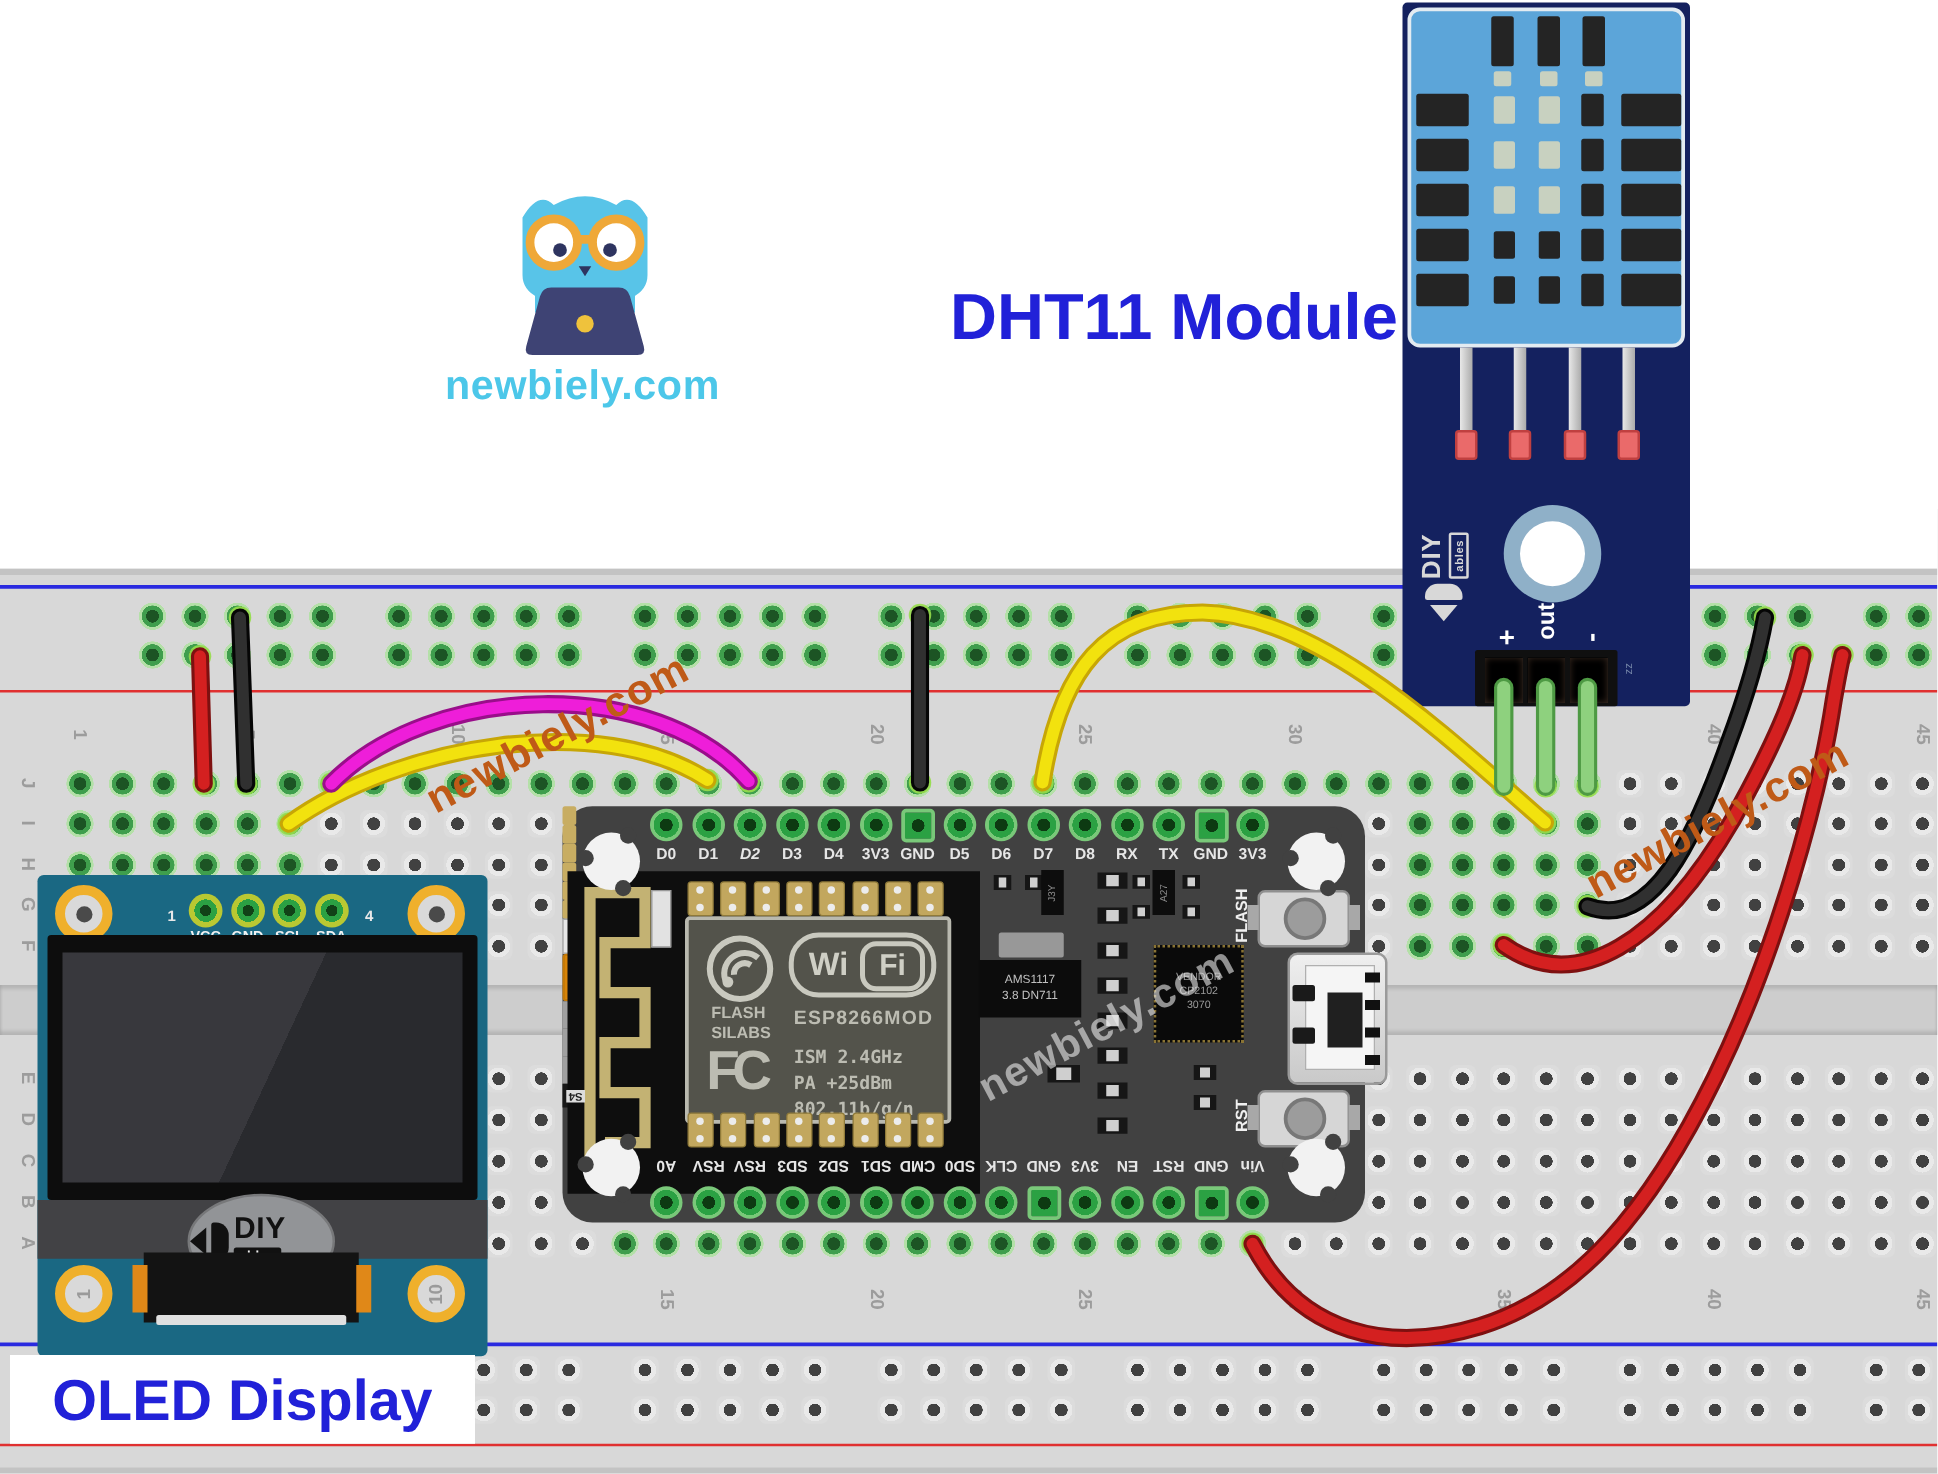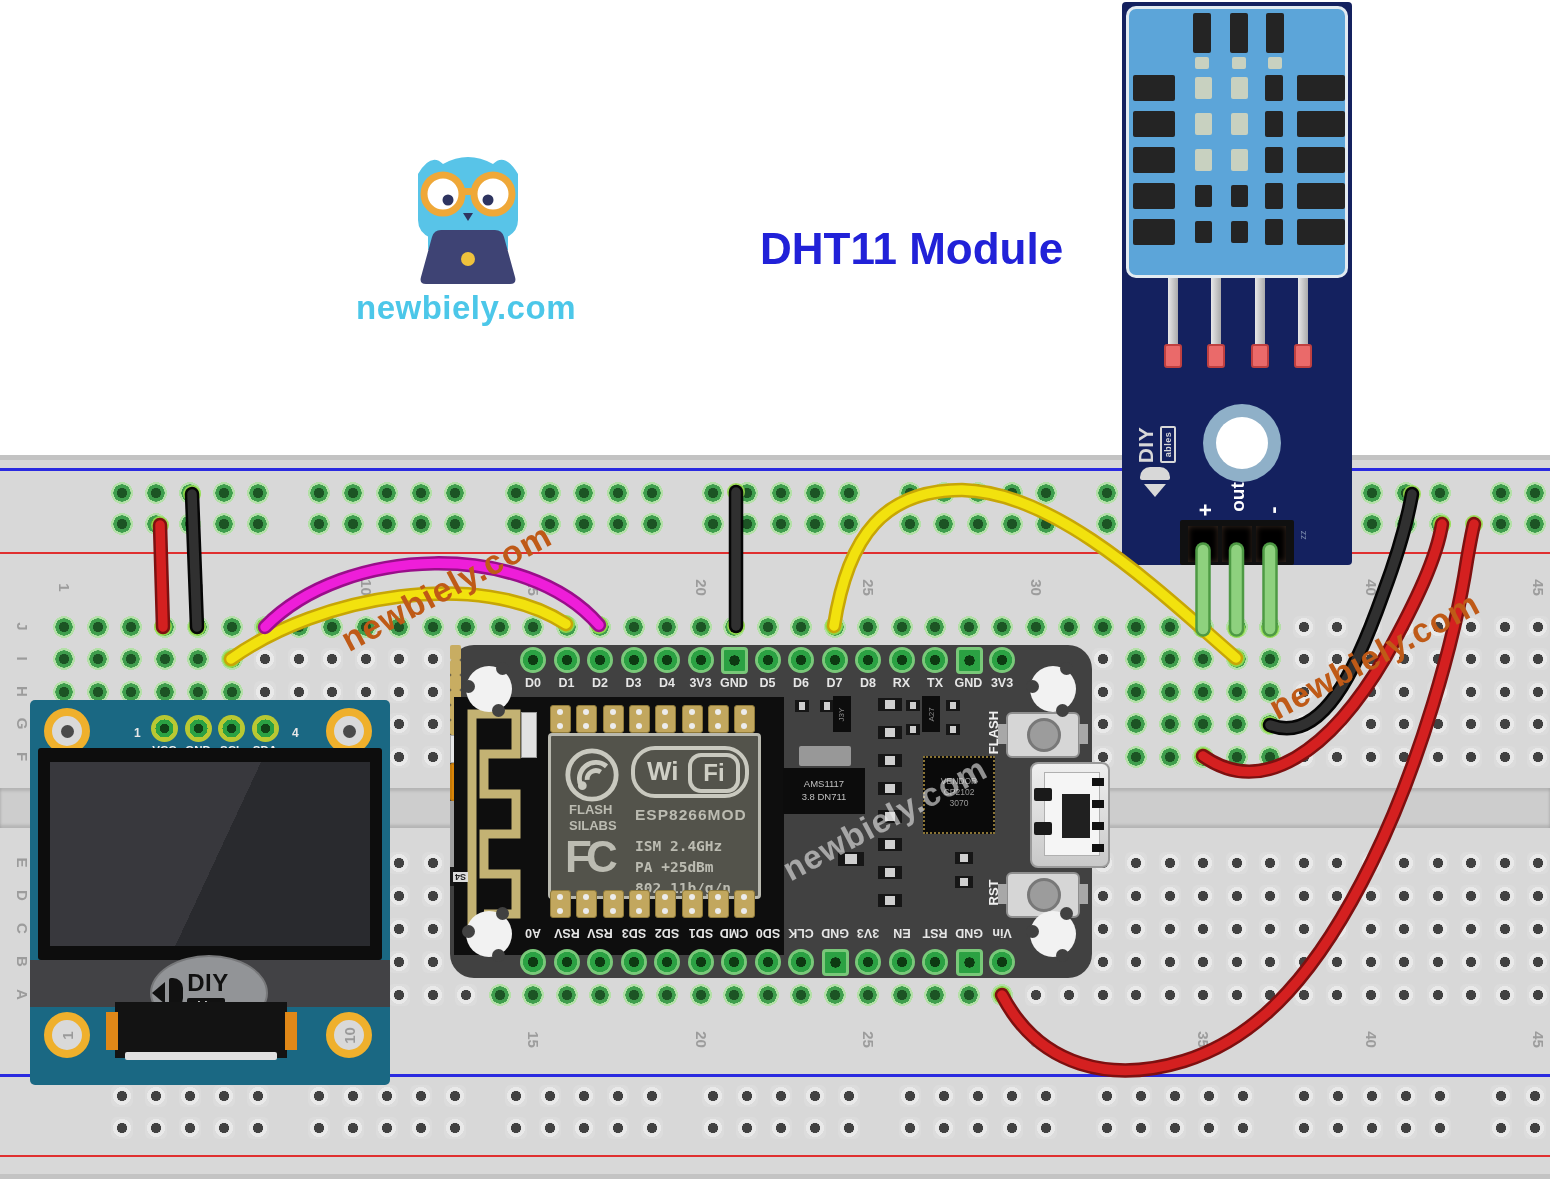--- a/index.html
+++ b/index.html
@@ -96,21 +96,21 @@
   #dht-brand .diy-word{color:#d8d8d8;font-size:21px;}
   #dht-brand .ables-badge{background:transparent;border:2px solid #d8d8d8;color:#d8d8d8;font-size:9px;}
   #dht-zz{position:absolute;left:176px;top:528px;color:#7788aa;font-size:9px;transform:rotate(-90deg);}
   
   #wires{position:absolute;left:0;top:0;width:1550px;height:1179px;z-index:40;pointer-events:none;}
   .wm{position:absolute;z-index:45;font-weight:bold;font-size:34px;letter-spacing:1px;transform:rotate(-28deg);white-space:nowrap;}
   #wm-left{left:330px;top:568px;}
   #wm-board{left:772px;top:800px;font-size:33px;}
   #wm-right{left:1258px;top:636px;}
   .caption{position:absolute;z-index:50;color:#2121d8;font-weight:bold;}
-  #caption-dht{left:760px;top:224px;width:360px;font-size:44px;}
+  #caption-dht{left:760px;top:224px;width:360px;font-size:52px;}
   #caption-oled-box{position:absolute;left:8px;top:1084px;width:372px;height:71px;background:#fff;z-index:50;
        display:flex;align-items:center;justify-content:center;}
   #caption-oled-box span{color:#2121d8;font-weight:bold;font-size:46px;}
   #logo{position:absolute;left:346px;top:140px;width:240px;z-index:50;}
   #logo-text{position:absolute;left:0px;top:149px;width:240px;text-align:center;font-size:33px;font-weight:800;letter-spacing:.5px;}
 </style>
 </head>
 <body>
 
 <div id="stage">
@@ -1021,21 +1021,21 @@
           <div class="notch" style="left: -4px; top: 14px;"></div>
           <div class="notch" style="left: 26px; top: 38px;"></div>
         </div>
       </div>
     <div id="mcu-pins-top">
         <div class="mcu-pin round" style="left: 70px; top: 2px;"></div>
         <div class="mcu-pinlabel" style="left: 61px; top: 31px;">D0</div>
         <div class="mcu-pin round" style="left: 103.5px; top: 2px;"></div>
         <div class="mcu-pinlabel" style="left: 94.5px; top: 31px;">D1</div>
         <div class="mcu-pin round" style="left: 137px; top: 2px;"></div>
-        <div class="mcu-pinlabel" style="left: 128px; top: 31px;">D2</div>
+        <div class="mcu-pinlabel" style="left: 128px; top: 31px; font-style: italic;">D2</div>
         <div class="mcu-pin round" style="left: 170.5px; top: 2px;"></div>
         <div class="mcu-pinlabel" style="left: 161.5px; top: 31px;">D3</div>
         <div class="mcu-pin round" style="left: 204px; top: 2px;"></div>
         <div class="mcu-pinlabel" style="left: 195px; top: 31px;">D4</div>
         <div class="mcu-pin round" style="left: 237.5px; top: 2px;"></div>
         <div class="mcu-pinlabel" style="left: 228.5px; top: 31px;">3V3</div>
         <div class="mcu-pin square" style="left: 271px; top: 2px;"></div>
         <div class="mcu-pinlabel" style="left: 262px; top: 31px;">GND</div>
         <div class="mcu-pin round" style="left: 304.5px; top: 2px;"></div>
         <div class="mcu-pinlabel" style="left: 295.5px; top: 31px;">D5</div>
@@ -1225,20 +1225,23 @@
       <path d="M1203,756 C1262,798 1330,752 1386,656 C1417,600 1437,557 1442,524" stroke="#d42020" stroke-width="9.5" fill="none" stroke-linecap="round"></path>
       <path d="M1002,995 C1040,1068 1112,1083 1184,1061 C1262,1037 1320,968 1372,862 C1420,764 1455,640 1467,560 C1471,537 1473,528 1474,524" stroke="#7e1010" stroke-width="14.5" fill="none" stroke-linecap="round"></path>
       <path d="M1002,995 C1040,1068 1112,1083 1184,1061 C1262,1037 1320,968 1372,862 C1420,764 1455,640 1467,560 C1471,537 1473,528 1474,524" stroke="#d42020" stroke-width="9.5" fill="none" stroke-linecap="round"></path>
     </svg>
 
   <div class="wm" id="wm-left" style="color: rgb(191, 90, 23);">newbiely.com</div>
   <div class="wm" id="wm-board" style="color: rgba(235, 235, 235, 0.6);">newbiely.com</div>
   <div class="wm" id="wm-right" style="color: rgb(191, 90, 23);">newbiely.com</div>
 
   <div class="caption" id="caption-dht">DHT11 Module</div>
+  <div id="caption-oled-box">
+    <span>OLED Display</span>
+  </div>
 
   <div id="logo">
     <svg width="140" height="150" style="position:absolute;left:52px;top:0;">
       <path d="M20,34 Q33,12 45,24 Q70,10 95,24 Q107,12 120,34 L120,80 Q120,104 70,104 Q20,104 20,80 Z" fill="#58c4e8"></path>
       <rect x="30" y="70" width="80" height="40" fill="#58c4e8"></rect>
       <circle cx="45" cy="54" r="19" fill="#ffffff" stroke="#efa838" stroke-width="7"></circle>
       <circle cx="95" cy="54" r="19" fill="#ffffff" stroke="#efa838" stroke-width="7"></circle>
       <rect x="62" y="48" width="16" height="7" fill="#efa838"></rect>
       <circle cx="50" cy="60" r="5.5" fill="#2e3460"></circle>
       <circle cx="90" cy="60" r="5.5" fill="#2e3460"></circle>

